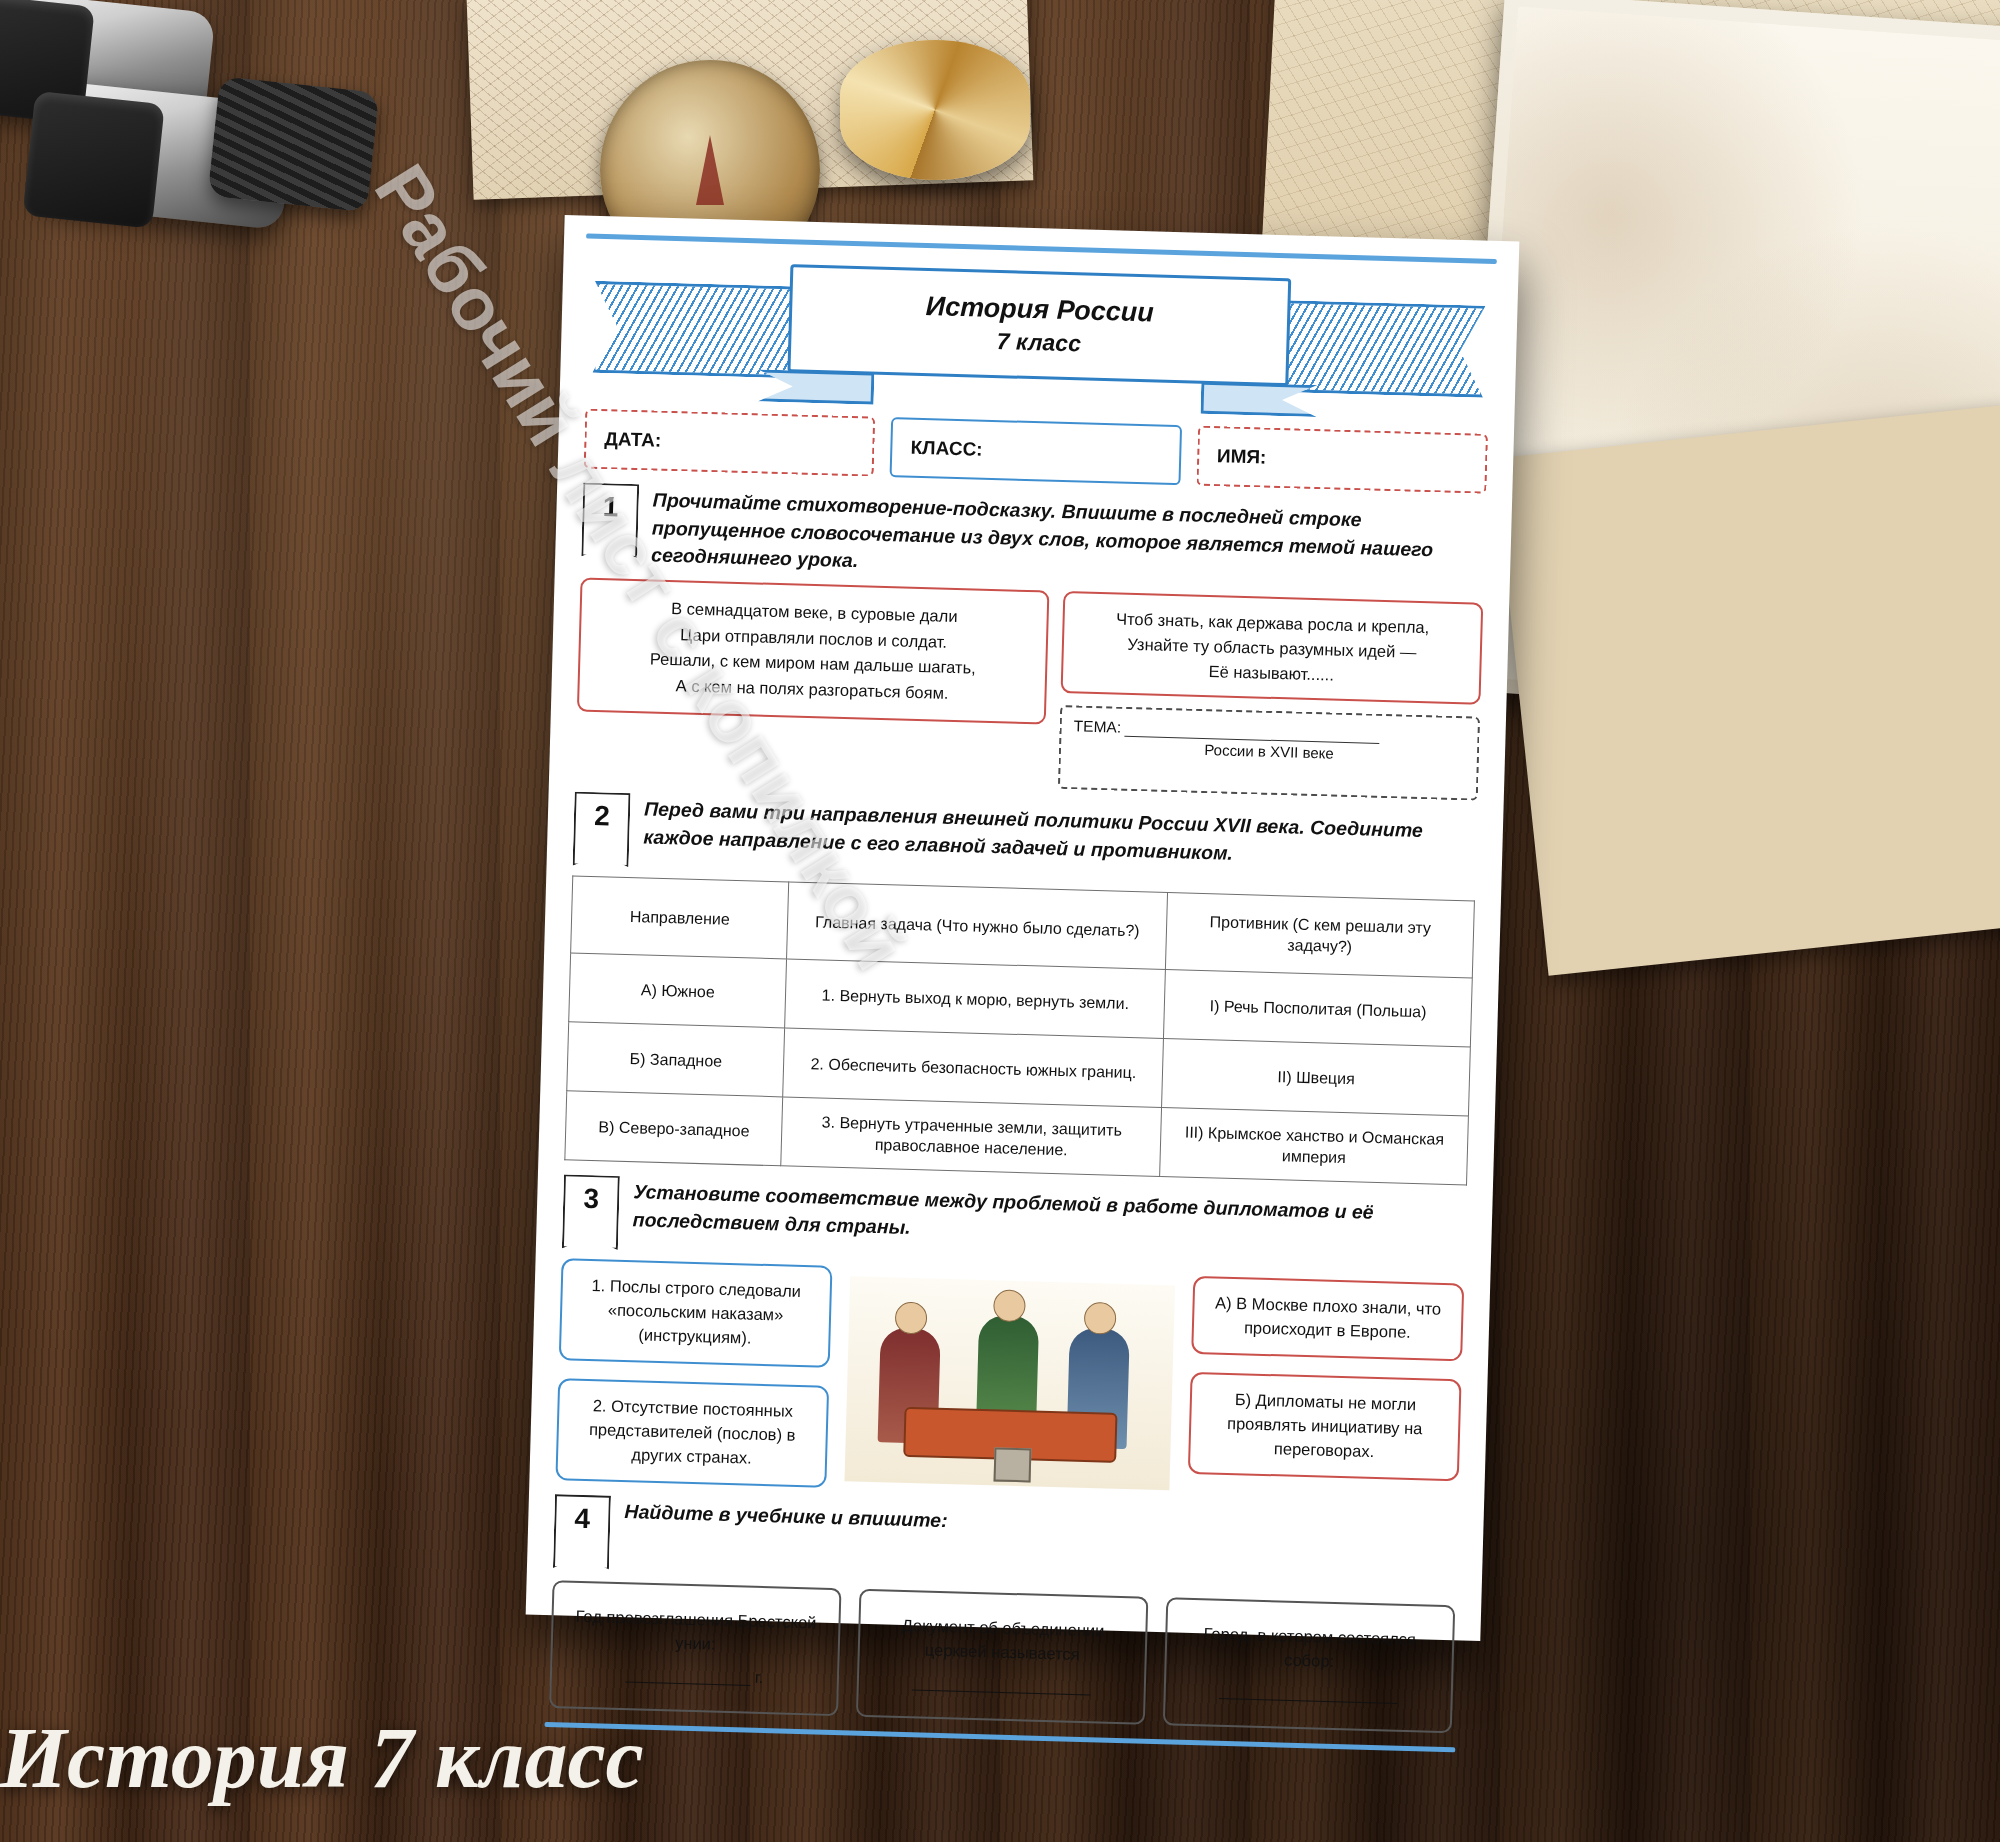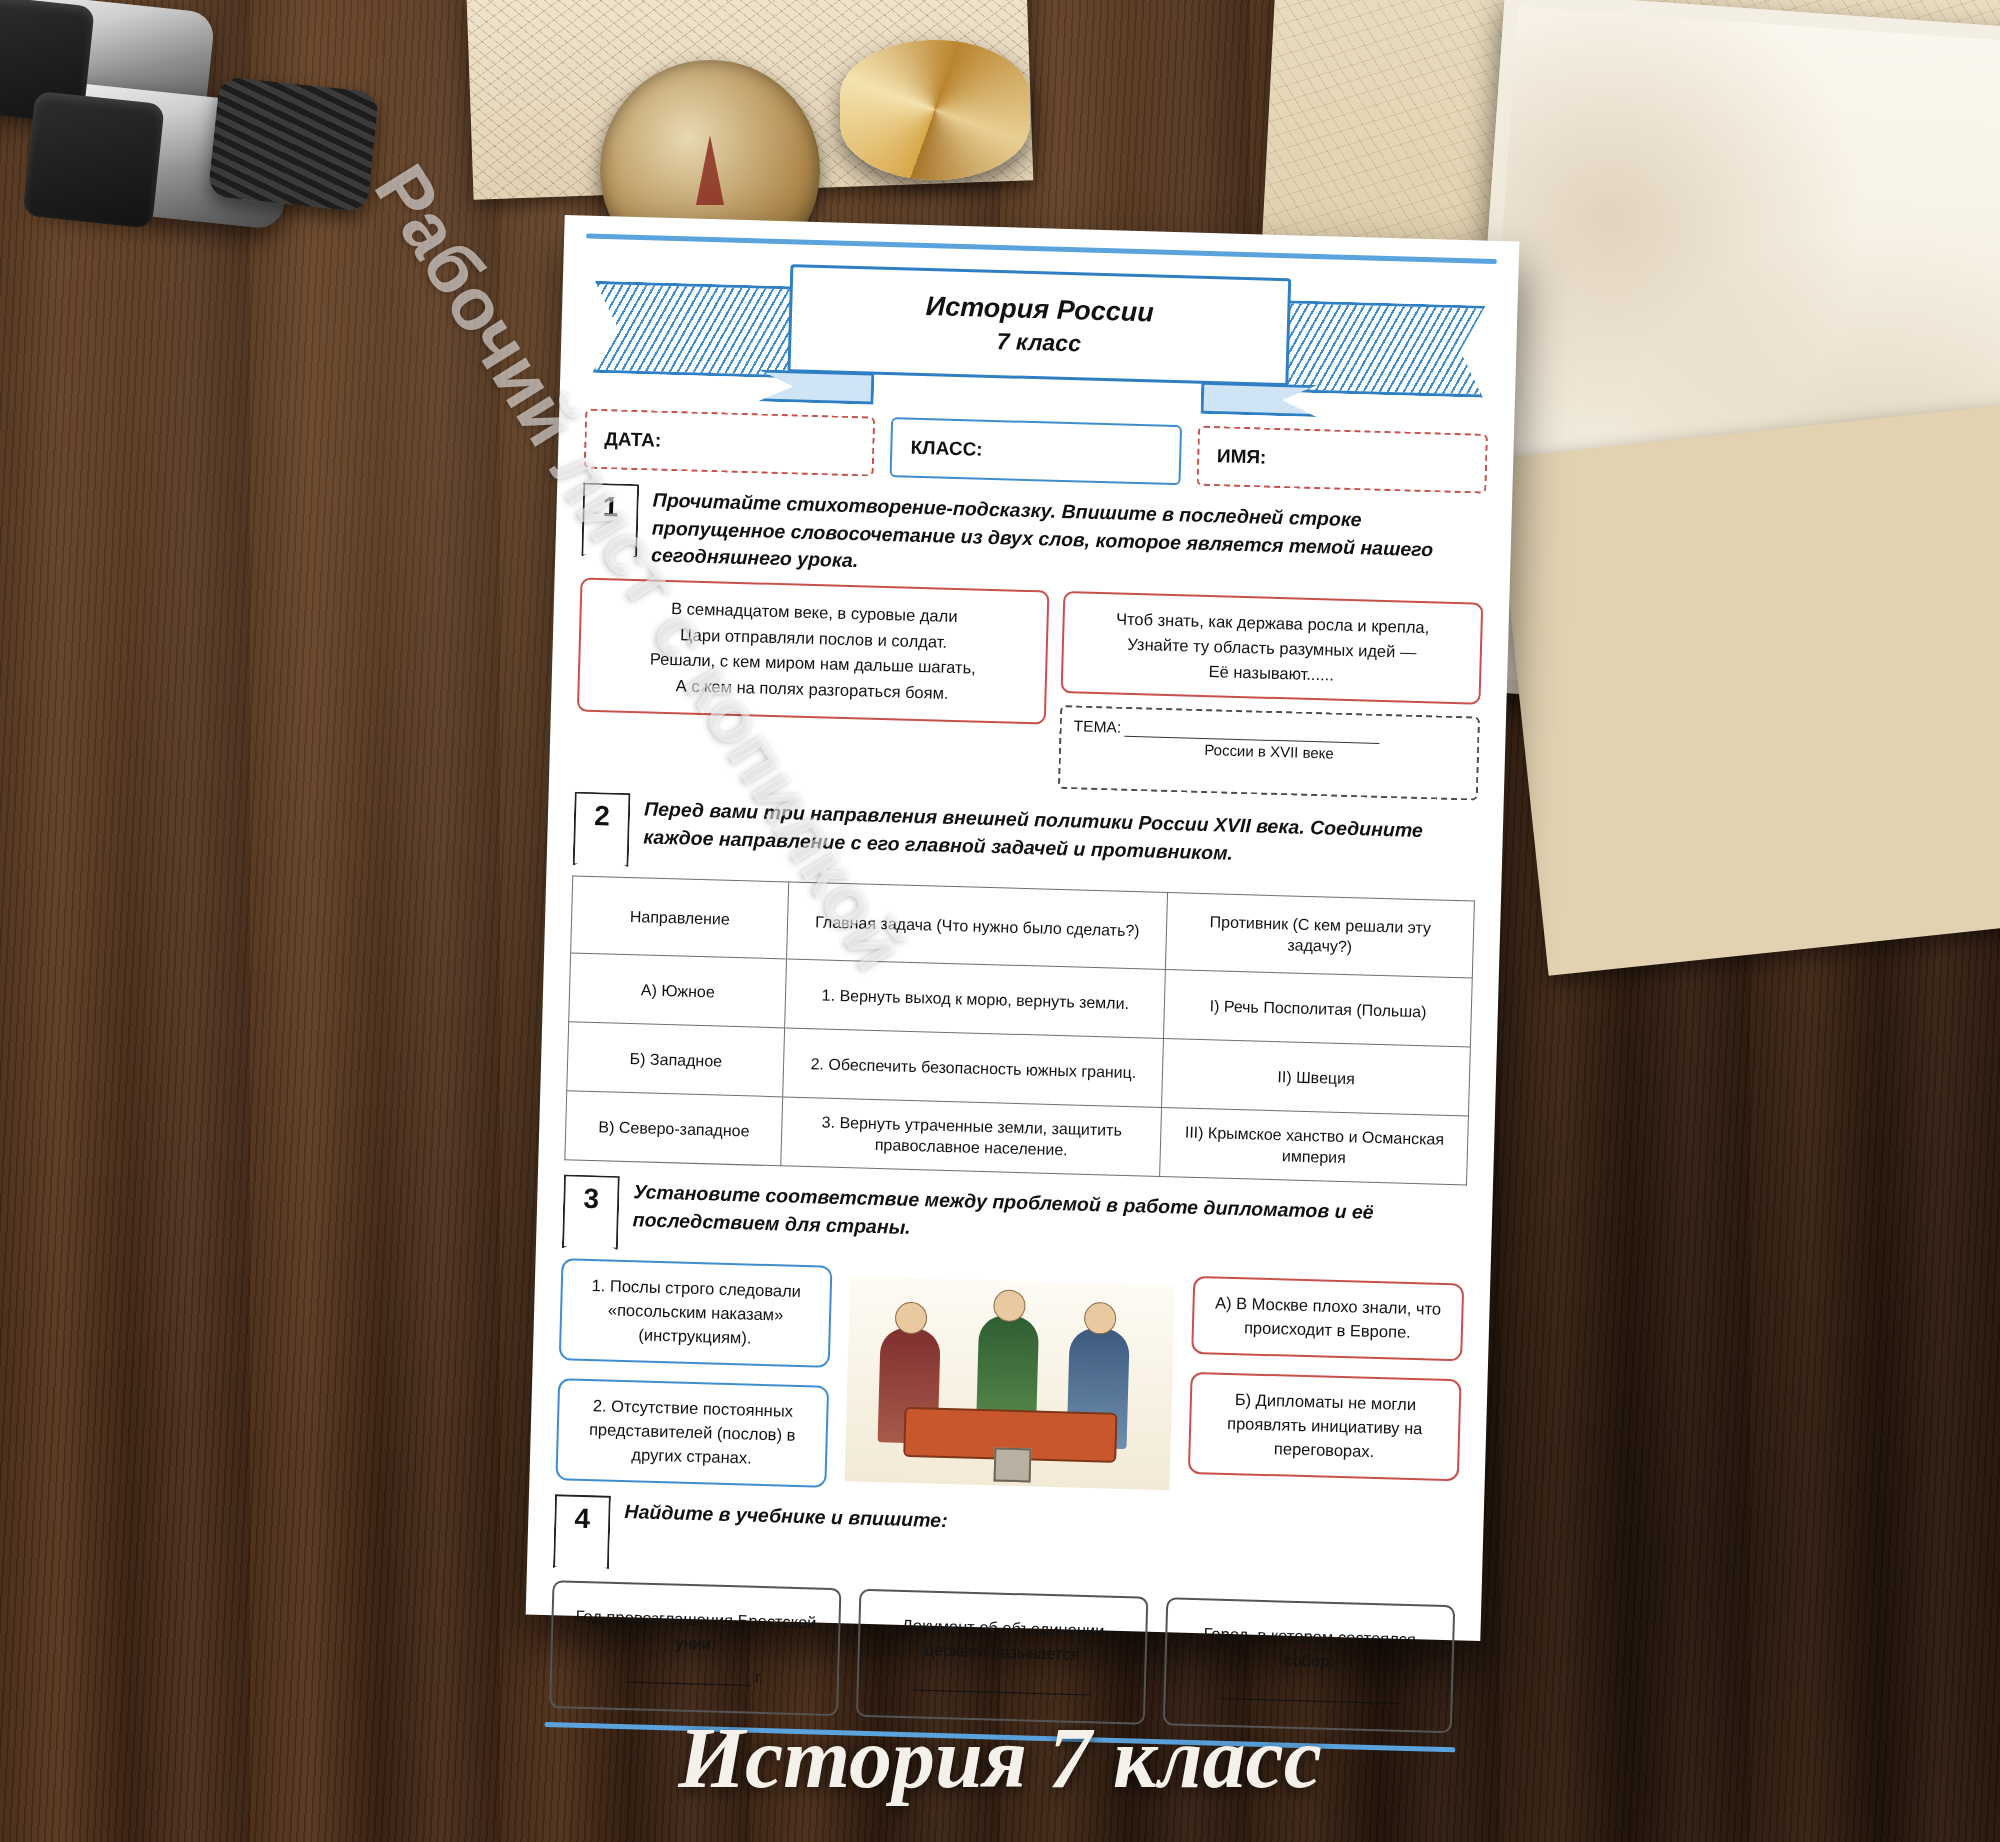--- a/index.html
+++ b/index.html
@@ -144,21 +144,21 @@
   .t4-box{flex:1;border:2px solid #555;border-radius:10px;min-height:100px;padding:12px 10px;text-align:center;font-size:16.5px;line-height:1.45;color:#111;
     display:flex;flex-direction:column;justify-content:center;}
   .t4-line{margin-top:8px;font-size:16px;}
 
   
   .wm{position:absolute;left:430px;top:150px;width:1060px;height:1380px;pointer-events:none;
     transform:rotate(58deg);transform-origin:left top;}
   .wm span{display:block;font-size:74px;color:rgba(255,255,255,.55);font-weight:bold;white-space:nowrap;
     text-shadow:0 2px 6px rgba(0,0,0,.25);}
   
-  .caption{position:absolute;left:0;right:0;bottom:34px;text-align:center;
+  .caption{position:absolute;left:0;right:0;bottom:34px;text-align:left;
     font-family:"Liberation Serif", serif;font-style:italic;font-weight:bold;font-size:86px;color:#f4f1ea;
     text-shadow:0 4px 14px rgba(0,0,0,.65);}
 </style>
 </head>
 <body>
 
 <div class="desk"></div>
 
 <div class="map-right"></div>
 <div class="book"></div>

